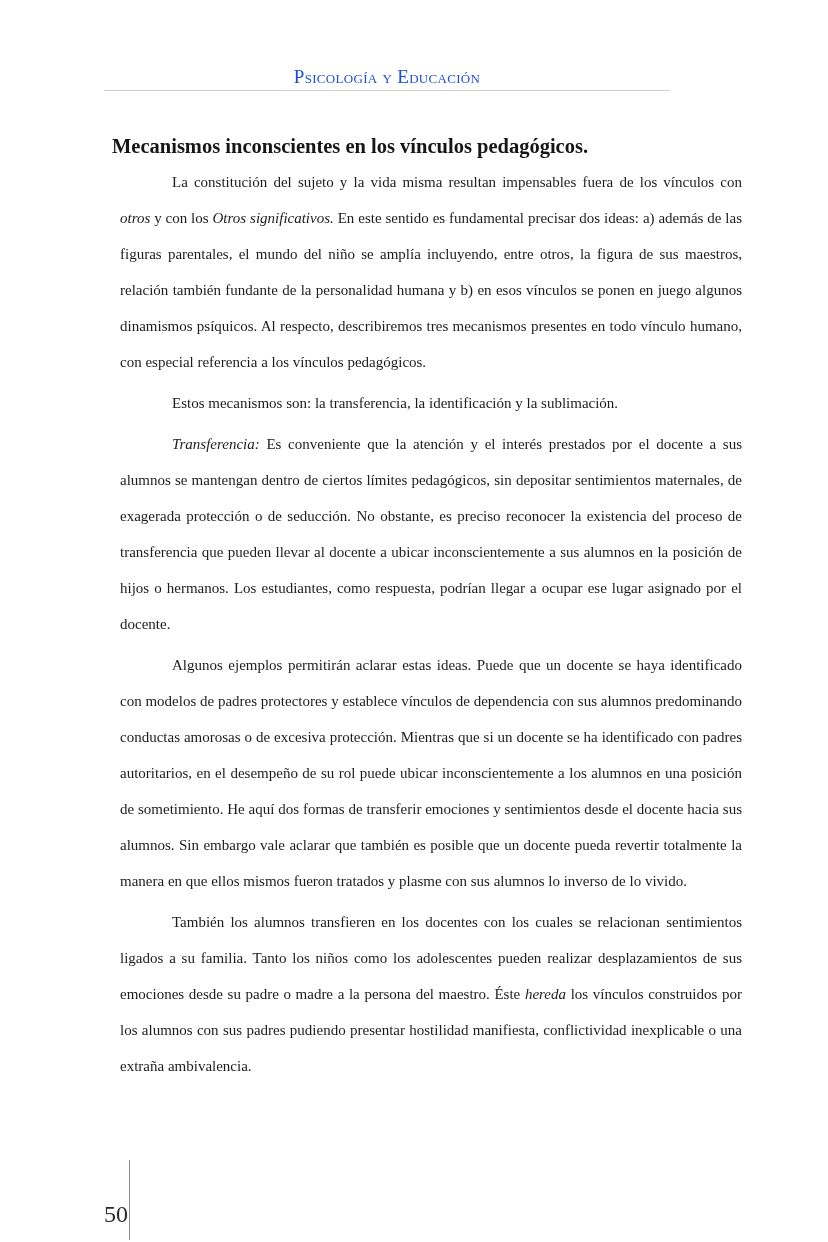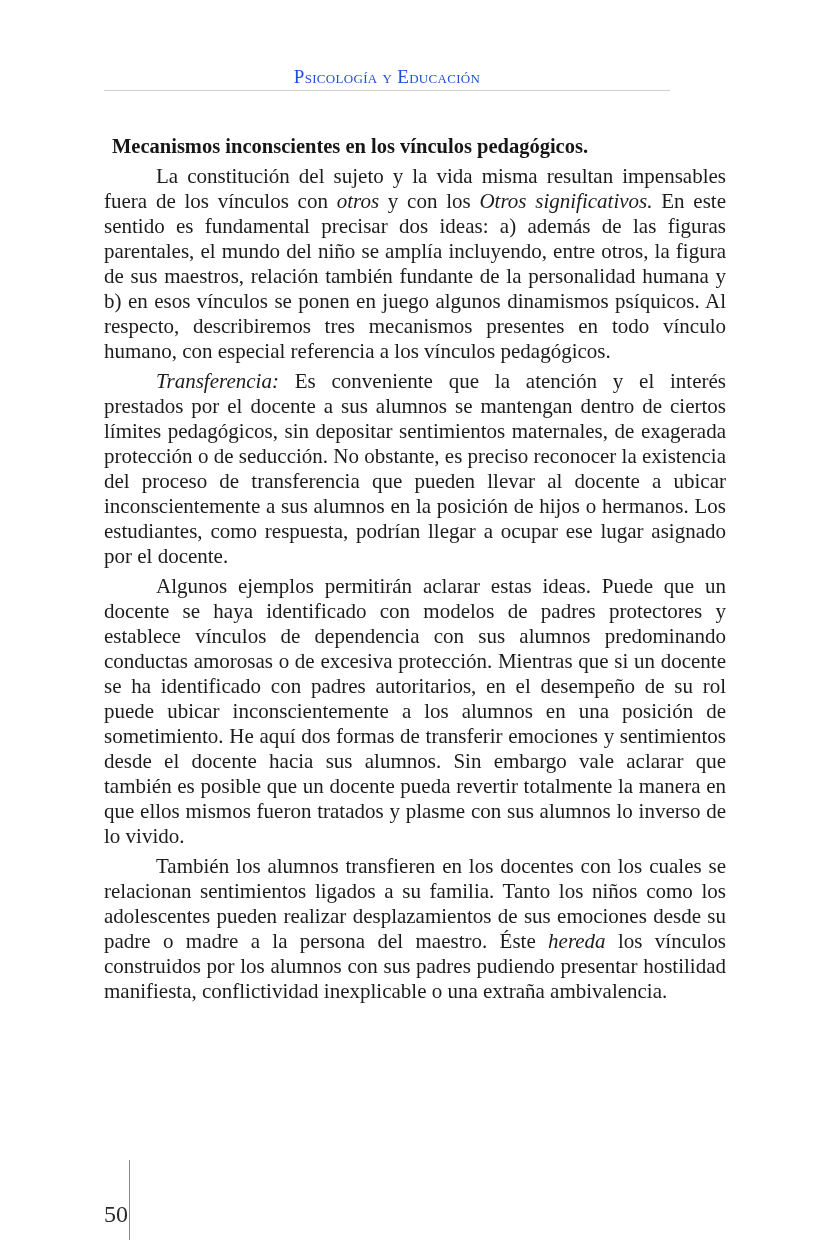--- a/index.html
+++ b/index.html
@@ -40,25 +40,25 @@
       left: 104px;
       top: 124px;
       width: 640px;
       font-size: 20.5px;
       font-weight: bold;
       line-height: 28px;
       color: #161616;
     }
     .body-text {
       position: absolute;
-      left: 104px;
+      left: 120px;
       top: 164px;
       width: 622px;
-      font-size: 21px;
-      line-height: 25px;
+      font-size: 15px;
+      line-height: 36px;
       text-align: justify;
       hyphens: none;
     }
     .body-text p {
       margin: 0 0 5px 0;
       text-indent: 52px;
     }
     .body-text em {
       font-style: italic;
     }
@@ -82,19 +82,20 @@
 </head>
 <body>
 
 <div class="running-head">Psicología y Educación</div>
 <div class="head-rule"></div>
 
 <h2 class="section-title" style="margin:8px;">Mecanismos inconscientes en los vínculos pedagógicos.</h2>
 
 <div class="body-text">
   <p><span>La constitución del sujeto y la vida misma resultan impensables fuera de los vínculos con </span><em>otros</em><span> y con los </span><em>Otros significativos.</em><span> En este sentido es fundamental precisar dos ideas: a) además de las figuras parentales, el mundo del niño se amplía incluyendo, entre otros, la figura de sus maestros, relación también fundante de la personalidad humana y b) en esos vínculos se ponen en juego algunos dinamismos psíquicos. Al respecto, describiremos tres mecanismos presentes en todo vínculo humano, con especial referencia a los vínculos pedagógicos.</span></p>
+  <p><span>Estos mecanismos son: la transferencia, la identificación y la sublimación.</span></p>
   <p><em>Transferencia:</em><span> Es conveniente que la atención y el interés prestados por el docente a sus alumnos se mantengan dentro de ciertos límites pedagógicos, sin depositar sentimientos maternales, de exagerada protección o de seducción. No obstante, es preciso reconocer la existencia del proceso de transferencia que pueden llevar al docente a ubicar inconscientemente a sus alumnos en la posición de hijos o hermanos. Los estudiantes, como respuesta, podrían llegar a ocupar ese lugar asignado por el docente.</span></p>
   <p><span>Algunos ejemplos permitirán aclarar estas ideas. Puede que un docente se haya identificado con modelos de padres protectores y establece vínculos de dependencia con sus alumnos predominando conductas amorosas o de excesiva protección. Mientras que si un docente se ha identificado con padres autoritarios, en el desempeño de su rol puede ubicar inconscientemente a los alumnos en una posición de sometimiento. He aquí dos formas de transferir emociones y sentimientos desde el docente hacia sus alumnos. Sin embargo vale aclarar que también es posible que un docente pueda revertir totalmente la manera en que ellos mismos fueron tratados y plasme con sus alumnos lo inverso de lo vivido.</span></p>
   <p><span>También los alumnos transfieren en los docentes con los cuales se relacionan sentimientos ligados a su familia. Tanto los niños como los adolescentes pueden realizar desplazamientos de sus emociones desde su padre o madre a la persona del maestro. Éste </span><em>hereda</em><span> los vínculos construidos por los alumnos con sus padres pudiendo presentar hostilidad manifiesta, conflictividad inexplicable o una extraña ambivalencia.</span></p>
 </div>
 
 <div class="page-number">50</div>
 <div class="folio-rule"></div>
 
 </body></html>

